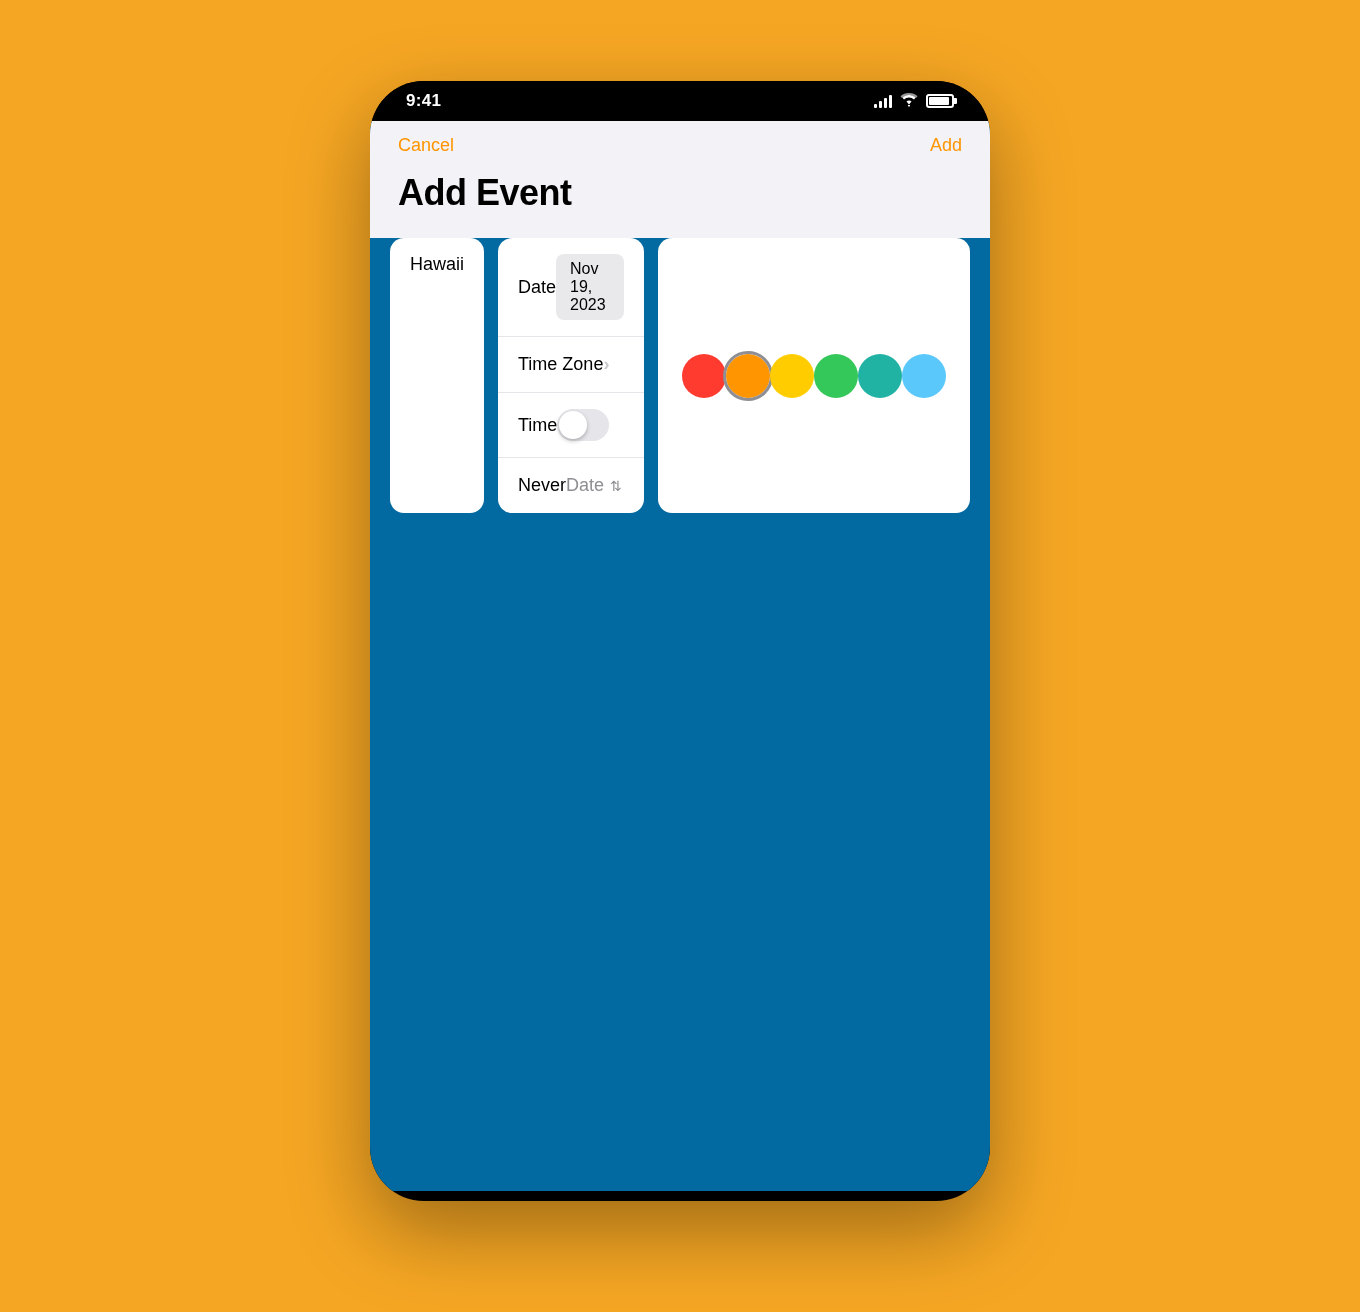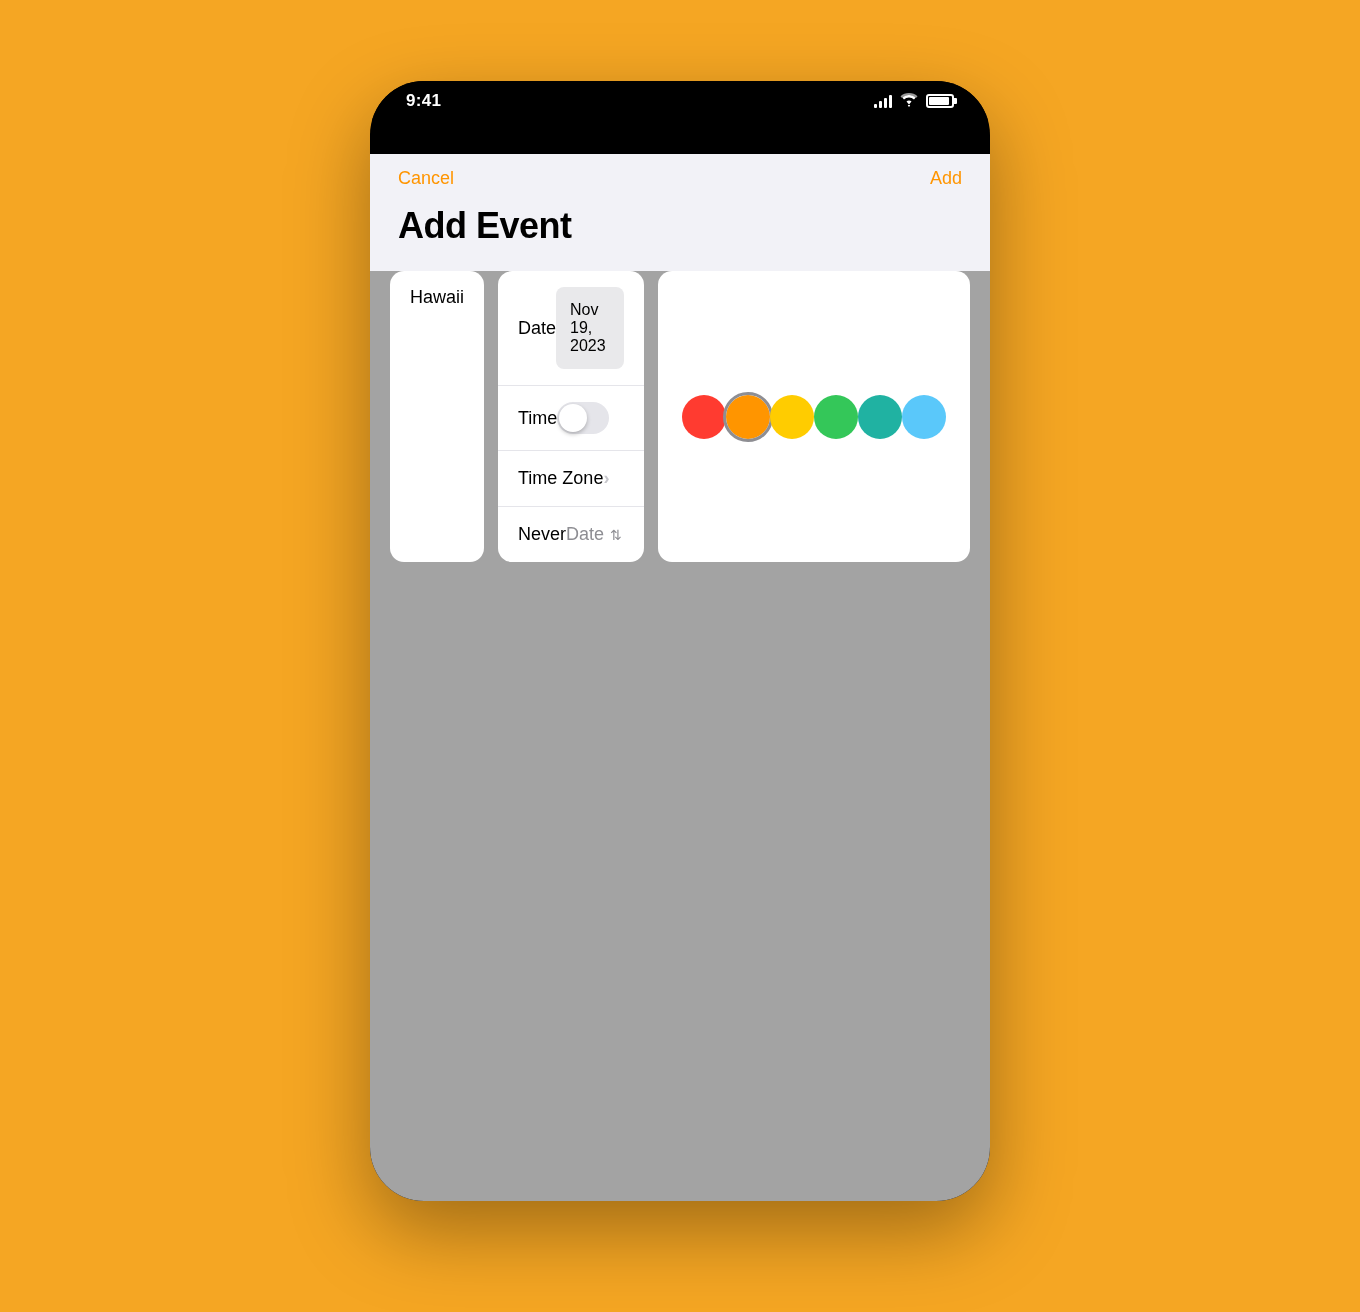--- a/index.html
+++ b/index.html
@@ -113,24 +113,23 @@
 
     .battery-fill {
       background: #fff;
       height: 100%;
       width: 90%;
       border-radius: 1px;
     }
 
     
     .content-area {
-      background: #a3a3a3;
+      background: #0369a1;
       height: calc(100% - 50px);
       overflow: hidden;
-      margin-top: 33px;
     }
 
     
     .nav-bar {
       background: #f2f2f7;
       padding: 14px 28px 8px;
       display: flex;
       align-items: center;
       justify-content: space-between;
     }
@@ -211,21 +210,21 @@
     .form-row-value {
       display: flex;
       align-items: center;
       gap: 6px;
     }
 
     
     .date-badge {
       background: #e9e9eb;
       border-radius: 8px;
-      padding: 14px 14px;
+      padding: 6px 14px;
       font-size: 16px;
       color: #000;
       font-weight: 400;
     }
 
     
     .toggle-off {
       width: 52px;
       height: 32px;
       background: #e5e5ea;
@@ -369,30 +368,30 @@
         <div class="details-card">
 
           <div class="form-row">
             <span class="form-row-label">Date</span>
             <div class="form-row-value">
               <span class="date-badge">Nov 19, 2023</span>
             </div>
           </div>
 
           <div class="form-row">
+            <span class="form-row-label">Time Zone</span>
+            <div class="form-row-value">
+              <span class="chevron-right">›</span>
+            </div>
+          </div>
+
+          <div class="form-row">
             <span class="form-row-label">Time</span>
             <div class="toggle-off">
               <div class="knob"></div>
-            </div>
-          </div>
-
-          <div class="form-row">
-            <span class="form-row-label">Time Zone</span>
-            <div class="form-row-value">
-              <span class="chevron-right">›</span>
             </div>
           </div>
 
           <div class="form-row">
             <span class="form-row-label">Never</span>
             <div class="form-row-value">
               <span class="repeat-value">Date</span>
               <span class="updown-arrows">⇅</span>
             </div>
           </div>

